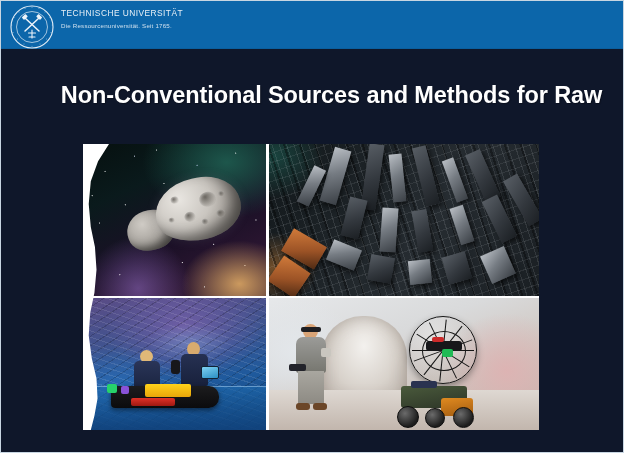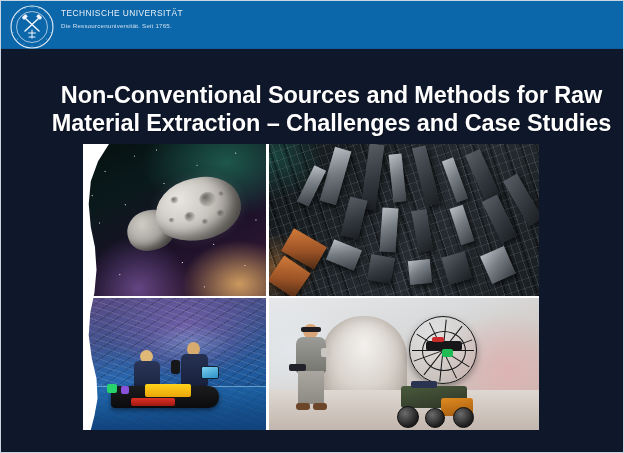--- a/index.html
+++ b/index.html
@@ -295,21 +295,20 @@
     </svg>
   </div>
 
   <div class="brand-block">
     <div class="brand-line">TECHNISCHE UNIVERSITÄT</div>
     <div class="brand-tagline">Die Ressourcenuniversität. Seit 1765.</div>
   </div>
 
   <div class="title">
     <span class="tl">Non-Conventional Sources and Methods for Raw</span>
-    <span class="tl">Material Extraction – Challenges and Case Studies</span>
   </div>
 
   <div class="collage">
 
     <div class="quad q-space">
       <div class="stars"></div>
       <div class="asteroid-lobe"></div>
       <div class="asteroid-main">
         <div class="crater" style="left:46px;top:16px;width:17px;height:15px;"></div>
         <div class="crater" style="left:28px;top:32px;width:11px;height:10px;"></div>

